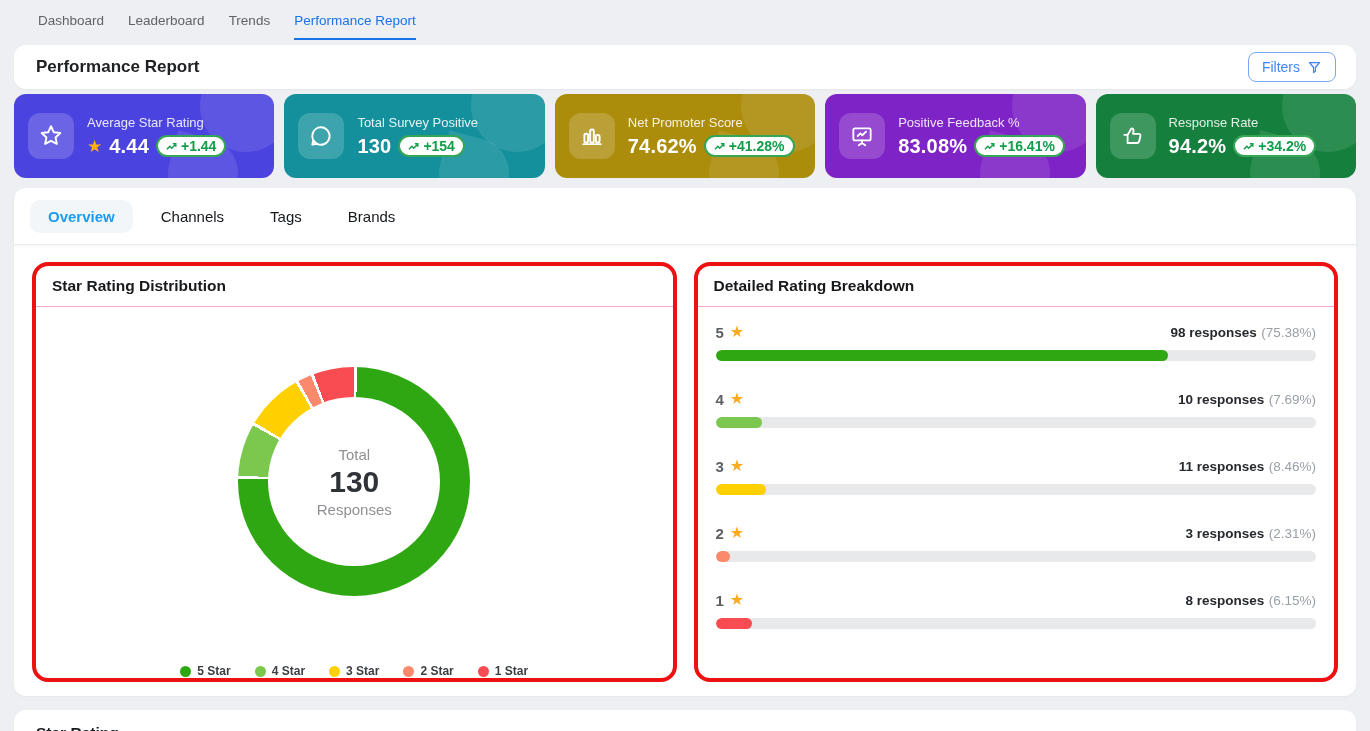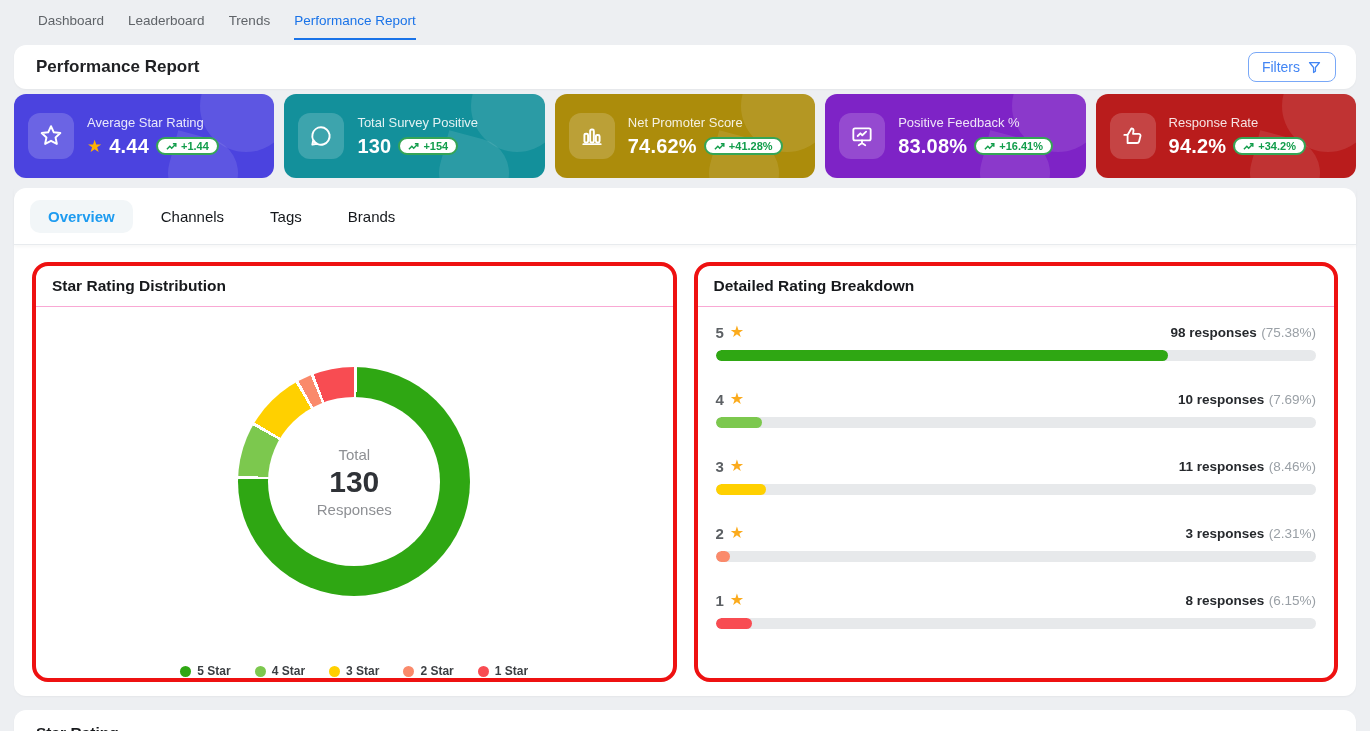--- a/index.html
+++ b/index.html
@@ -28,21 +28,21 @@
   .kpi-deco2 { position:absolute; right:36px; bottom:-30px; width:70px; height:70px;
     border-radius:0 50% 50% 50%; background:rgba(255,255,255,.10); transform:rotate(15deg); }
   .kpi-icon-tile { position:relative; z-index:1; width:46px; height:46px; min-width:46px; border-radius:12px;
     background:rgba(255,255,255,.18); display:flex; align-items:center; justify-content:center; }
   .kpi-body { position:relative; z-index:1; }
   .kpi-title { font-size:13px; color:rgba(255,255,255,.88); margin-bottom:5px; white-space:nowrap; }
   .kpi-value-row { display:flex; align-items:center; gap:7px; }
   .kpi-star { color:#ffb101; font-size:17px; line-height:1; }
   .kpi-value { font-size:20px; font-weight:700; letter-spacing:.2px; }
   .kpi-pill { display:flex; align-items:center; gap:4px; background:#fff; color:#129d4b;
-    border:2px solid #35a556; border-radius:999px; padding:1px 8px; font-size:11px; font-weight:700; }
+    border:2px solid #35a556; border-radius:999px; padding:1px 8px; font-size:14px; font-weight:700; }
 
   
   .main-card { margin:10px 14px 0; background:#fff; border-radius:12px; box-shadow:0 1px 2px rgba(0,0,0,.04); }
   .tabs-bar { display:flex; align-items:center; gap:10px; padding:12px 16px 11px;
     border-bottom:1px solid #e8ebee; box-shadow:0 2px 3px rgba(0,0,0,.03); }
   .tab { font-size:15px; font-weight:500; color:#15181c; padding:8px 18px; border-radius:10px; cursor:pointer; }
   .tab.active { color:#1d9bf0; background:#f2f6f8; font-weight:600; }
 
   .charts-area { display:grid; grid-template-columns:1fr 1fr; gap:17px; padding:17px 18px 14px; }
   .panel { border:4px solid #ee1111; border-radius:16px; background:#fff; overflow:hidden; }
@@ -195,21 +195,21 @@
           <svg width="11" height="9" viewBox="0 0 12 9" fill="none" stroke="#129d4b" stroke-width="1.6">
               <path d="M1 7.5l3.2-3.2 2 2L10.5 2"></path>
               <path d="M7.5 1.5h3.2v3.2"></path>
             </svg>
           <span>+16.41%</span>
         </span>
       </div>
     </div>
   </div>
 
-  <div class="kpi-card" style="background: #b91c1c;">
+  <div class="kpi-card" style="background: #15803d;">
     <div class="kpi-deco1"></div>
     <div class="kpi-deco2"></div>
     <div class="kpi-icon-tile">
       <svg width="26" height="26" viewBox="0 0 24 24" fill="none" stroke="#fff" stroke-width="1.7" stroke-linecap="round" stroke-linejoin="round">
         <path d="M7 10.5v8M4 11h3l3.5-6c1 0 2 .8 2 2l-.5 3h5.2c1.2 0 2 1 1.7 2.1l-1.3 5c-.2.8-1 1.4-1.8 1.4H7"></path>
       </svg>
     </div>
     <div class="kpi-body">
       <div class="kpi-title">Response Rate</div>
       <div class="kpi-value-row">

